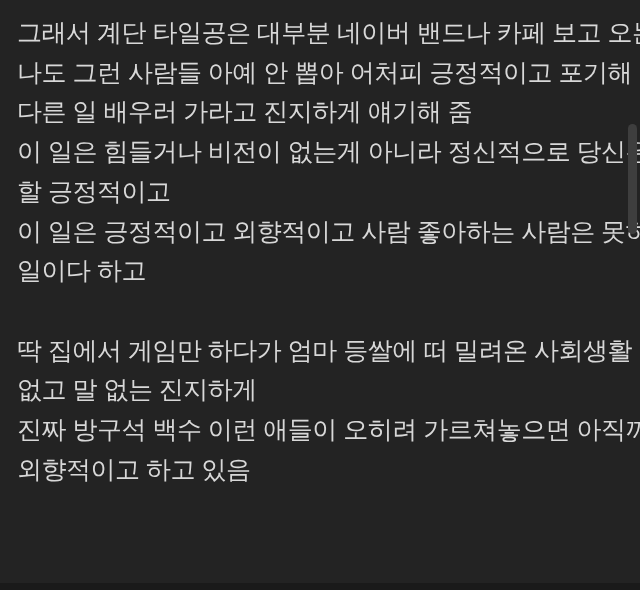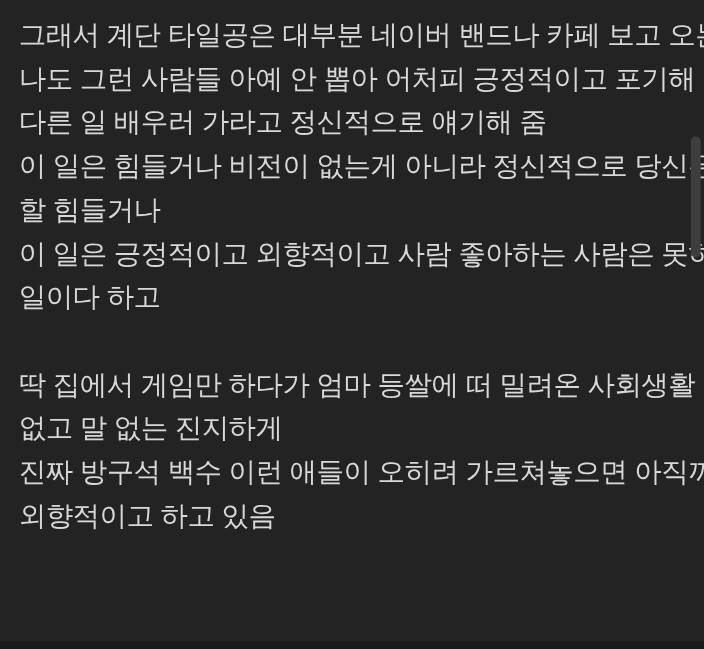--- a/index.html
+++ b/index.html
@@ -51,23 +51,23 @@
     background: #1a1a1a;
   }
 </style>
 </head>
 <body>
 
 <div class="screen">
   <div class="text-block">
     <div class="line">그래서 계단 타일공은 대부분 네이버 밴드나 카페 보고 오는 조</div>
     <div class="line">나도 그런 사람들 아예 안 뽑아 어처피 긍정적이고 포기해</div>
-    <div class="line">다른 일 배우러 가라고 정신적으로 얘기해 줌</div>
+    <div class="line">다른 일 배우러 가라고 진지하게 얘기해 줌</div>
     <div class="line">이 일은 힘들거나 비전이 없는게 아니라 정신적으로 당신은 못</div>
-    <div class="line">할 힘들거나</div>
+    <div class="line">할 긍정적이고</div>
     <div class="line">이 일은 긍정적이고 외향적이고 사람 좋아하는 사람은 못하는</div>
     <div class="line">일이다 하고</div>
     <div class="line"></div>
     <div class="line">딱 집에서 게임만 하다가 엄마 등쌀에 떠 밀려온 사회생활 경험</div>
     <div class="line">없고 말 없는 진지하게</div>
     <div class="line">진짜 방구석 백수 이런 애들이 오히려 가르쳐놓으면 아직까지</div>
     <div class="line">외향적이고 하고 있음</div>
   </div>
 
   <div class="scrollbar-thumb"></div>

